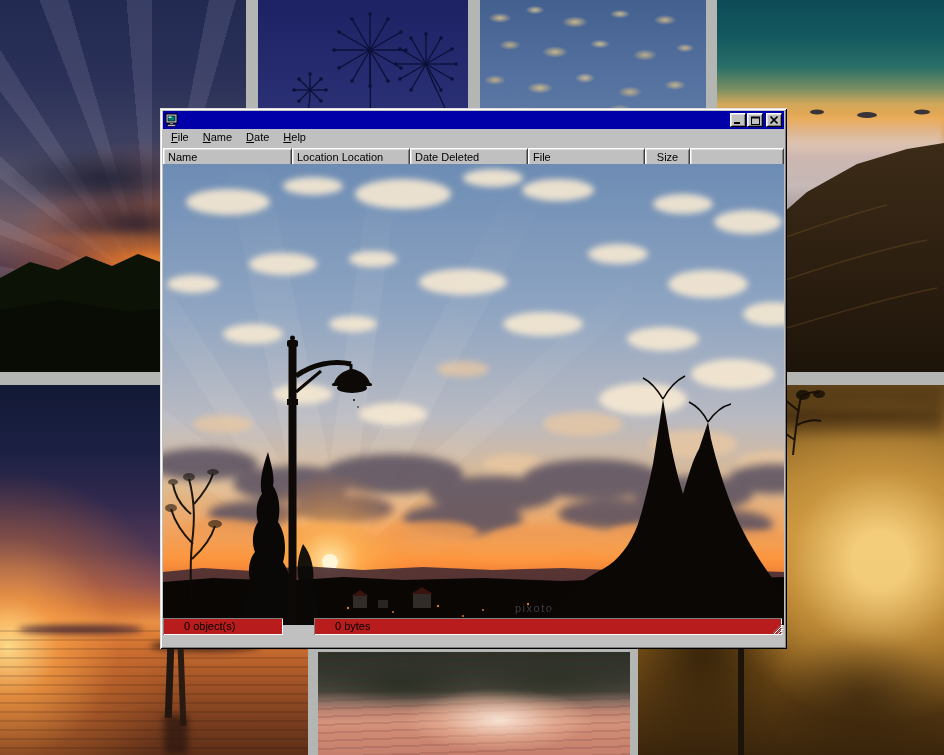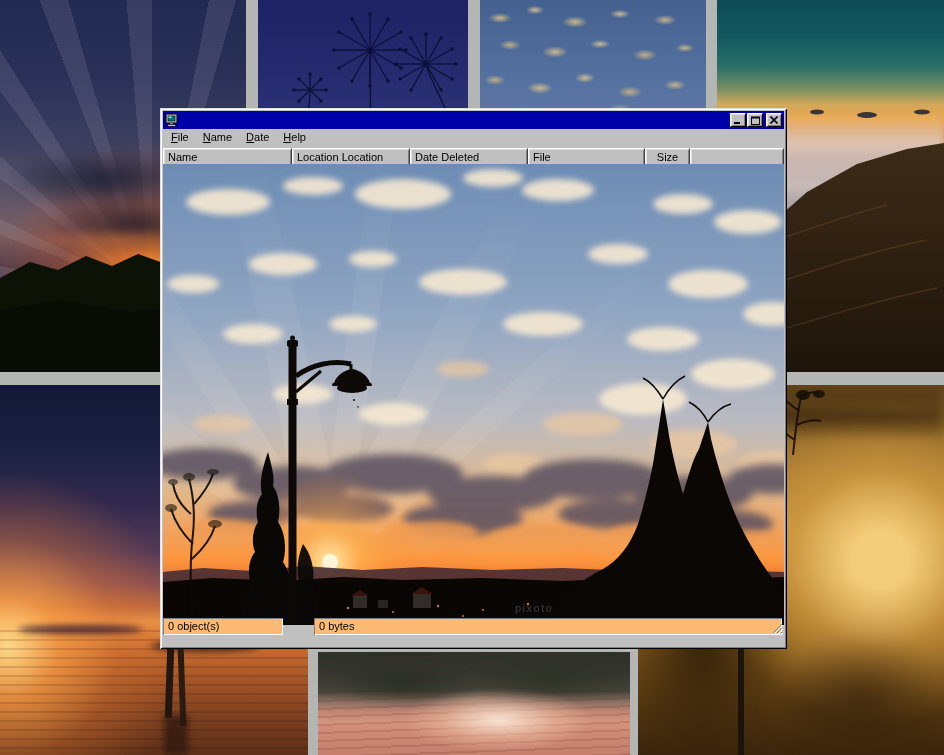--- a/index.html
+++ b/index.html
@@ -116,22 +116,22 @@
     border:1px solid; border-color:#fff #404040 #404040 #fff;
     box-shadow: inset 1px 1px 0 #dfdfdf, inset -1px -1px 0 #808080;
     overflow:hidden; white-space:nowrap; }
   .hcell.right { text-align:center; }
   .hcell.fill { flex:1; }
 
   .content { position:relative; height:452px; background:#000; box-shadow: inset 1px 1px 0 #404040; }
   .content svg { position:absolute; left:0; top:0; }
 
   .statusbar { height:17px; margin-top:2px; display:flex; position:relative; }
-  .spanel { height:17px; font-size:11px; padding:2px 5px; color:#000;
-    box-shadow: inset 1px 1px 0 #808080, inset -1px -1px 0 #fff; background:#fdba74;
+  .spanel { height:17px; font-size:11px; padding:2px 21px; color:#000;
+    box-shadow: inset 1px 1px 0 #808080, inset -1px -1px 0 #fff; background:#b91c1c;
     overflow:hidden; white-space:nowrap; }
   .spanel.objects { width:120px; margin-right:3px; }
   .spanel.bytes { flex:1; margin-right:2px;margin-left:28px; }
   .grip { position:absolute; right:1px; bottom:1px; width:12px; height:12px; }
 </style>
 </head>
 <body>
 
 <div class="tile" id="tileA">
   <div class="a-cloud1"></div>

